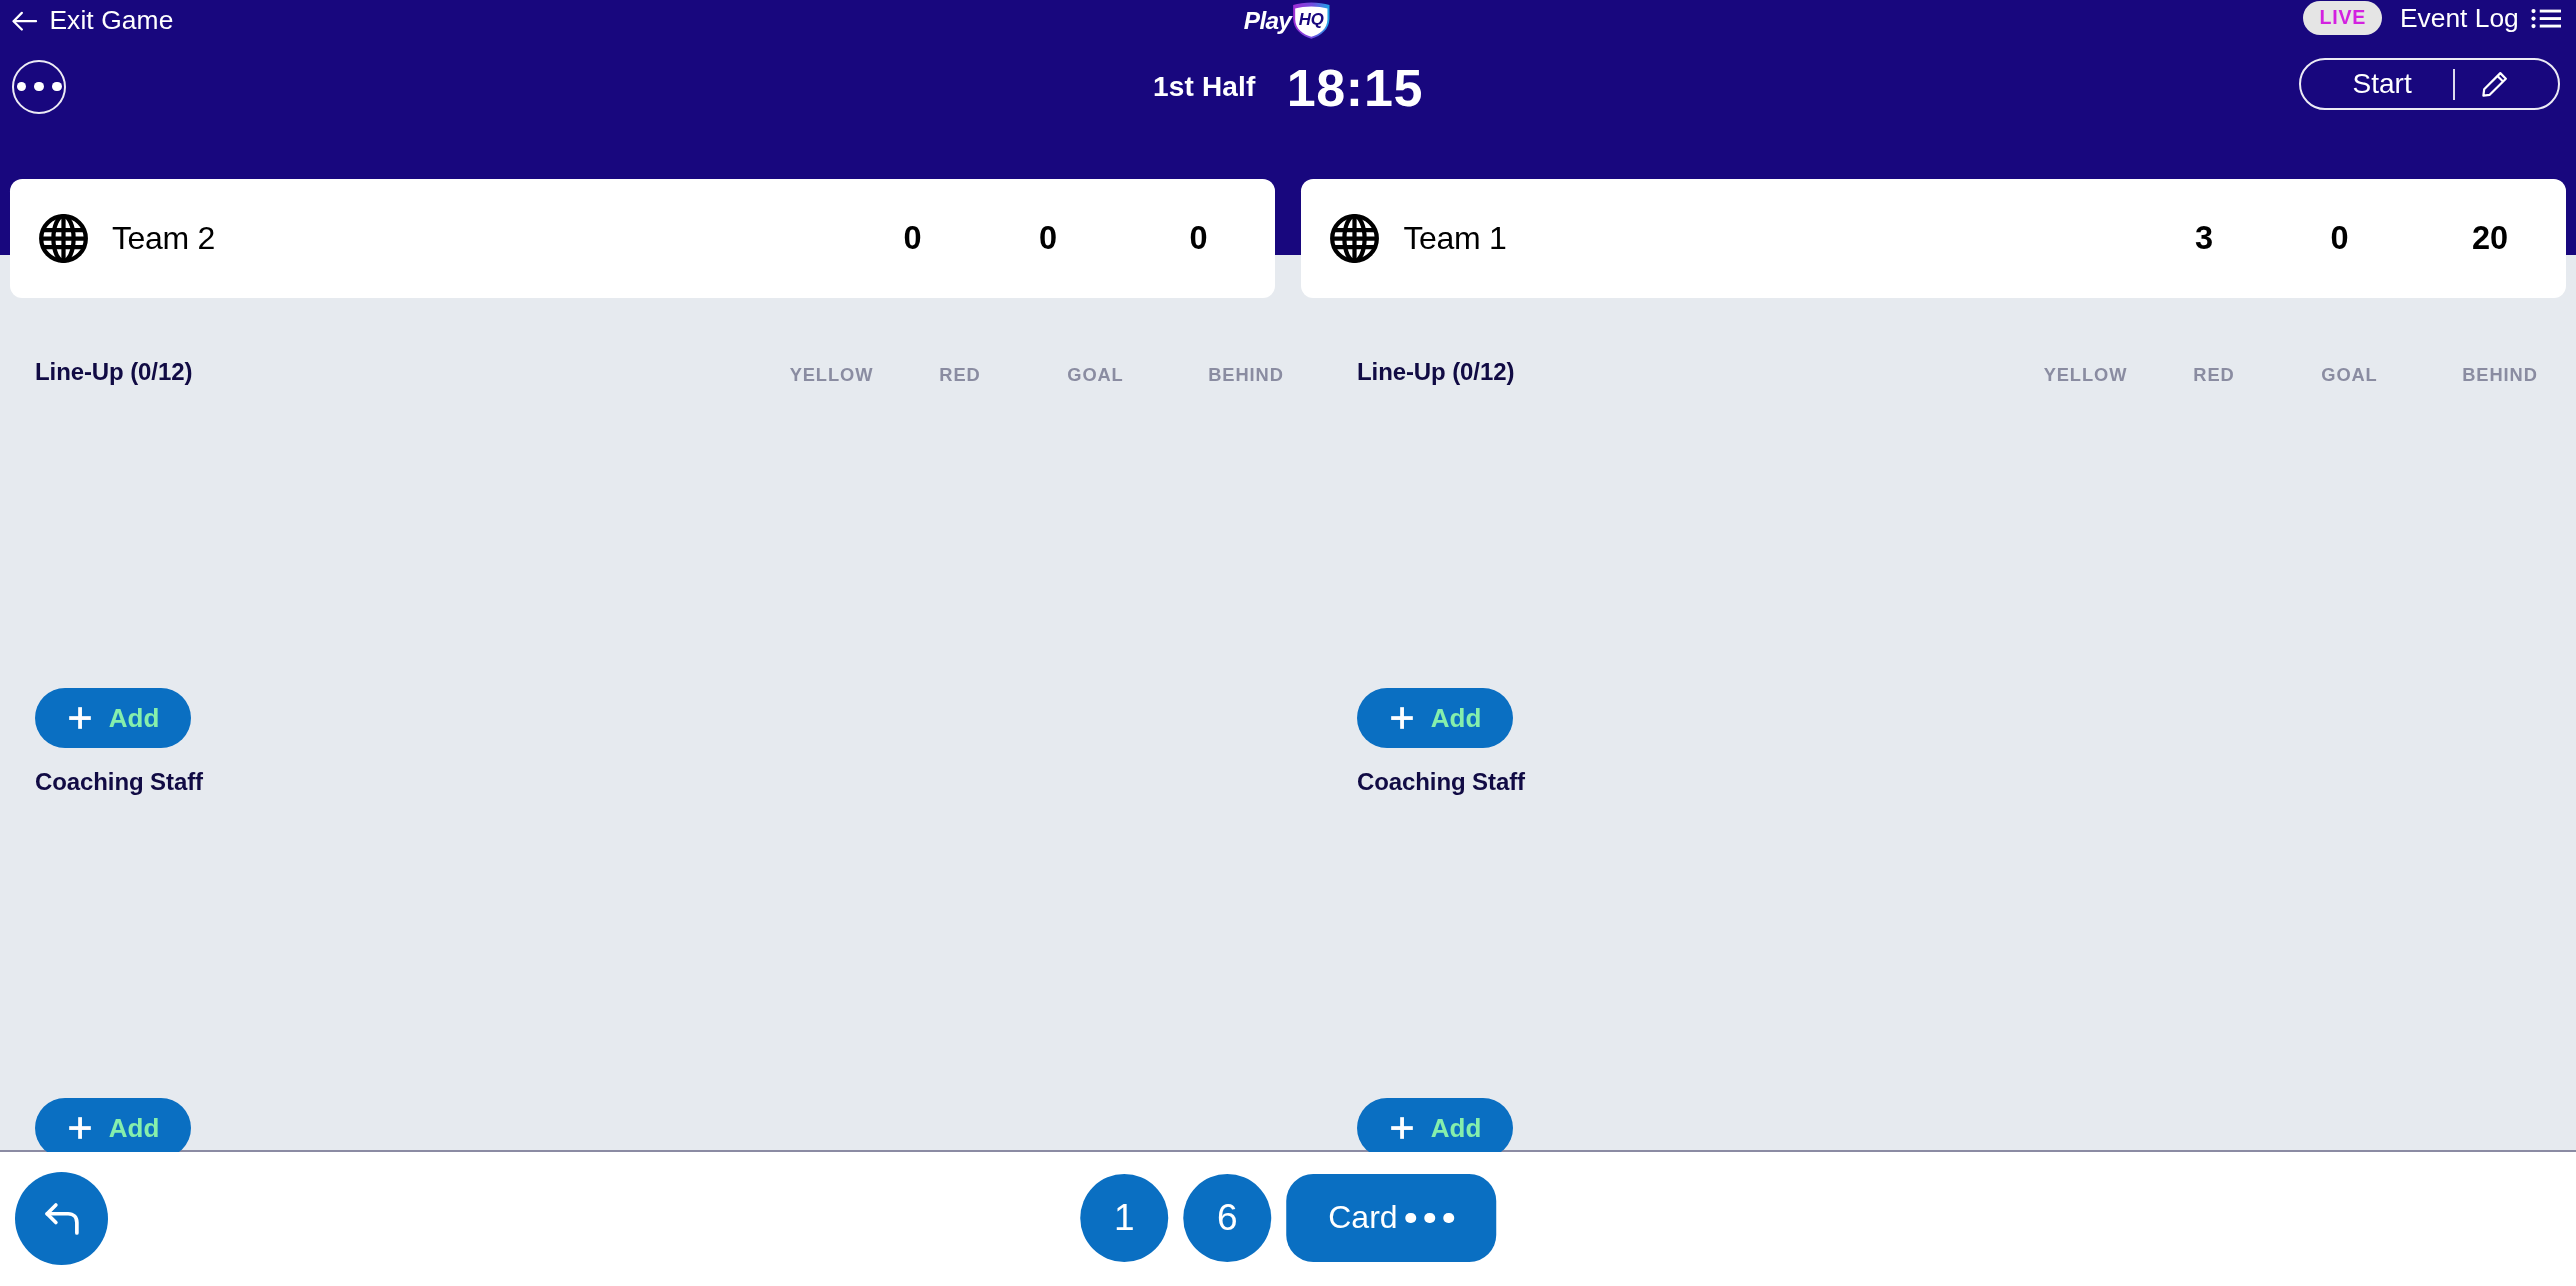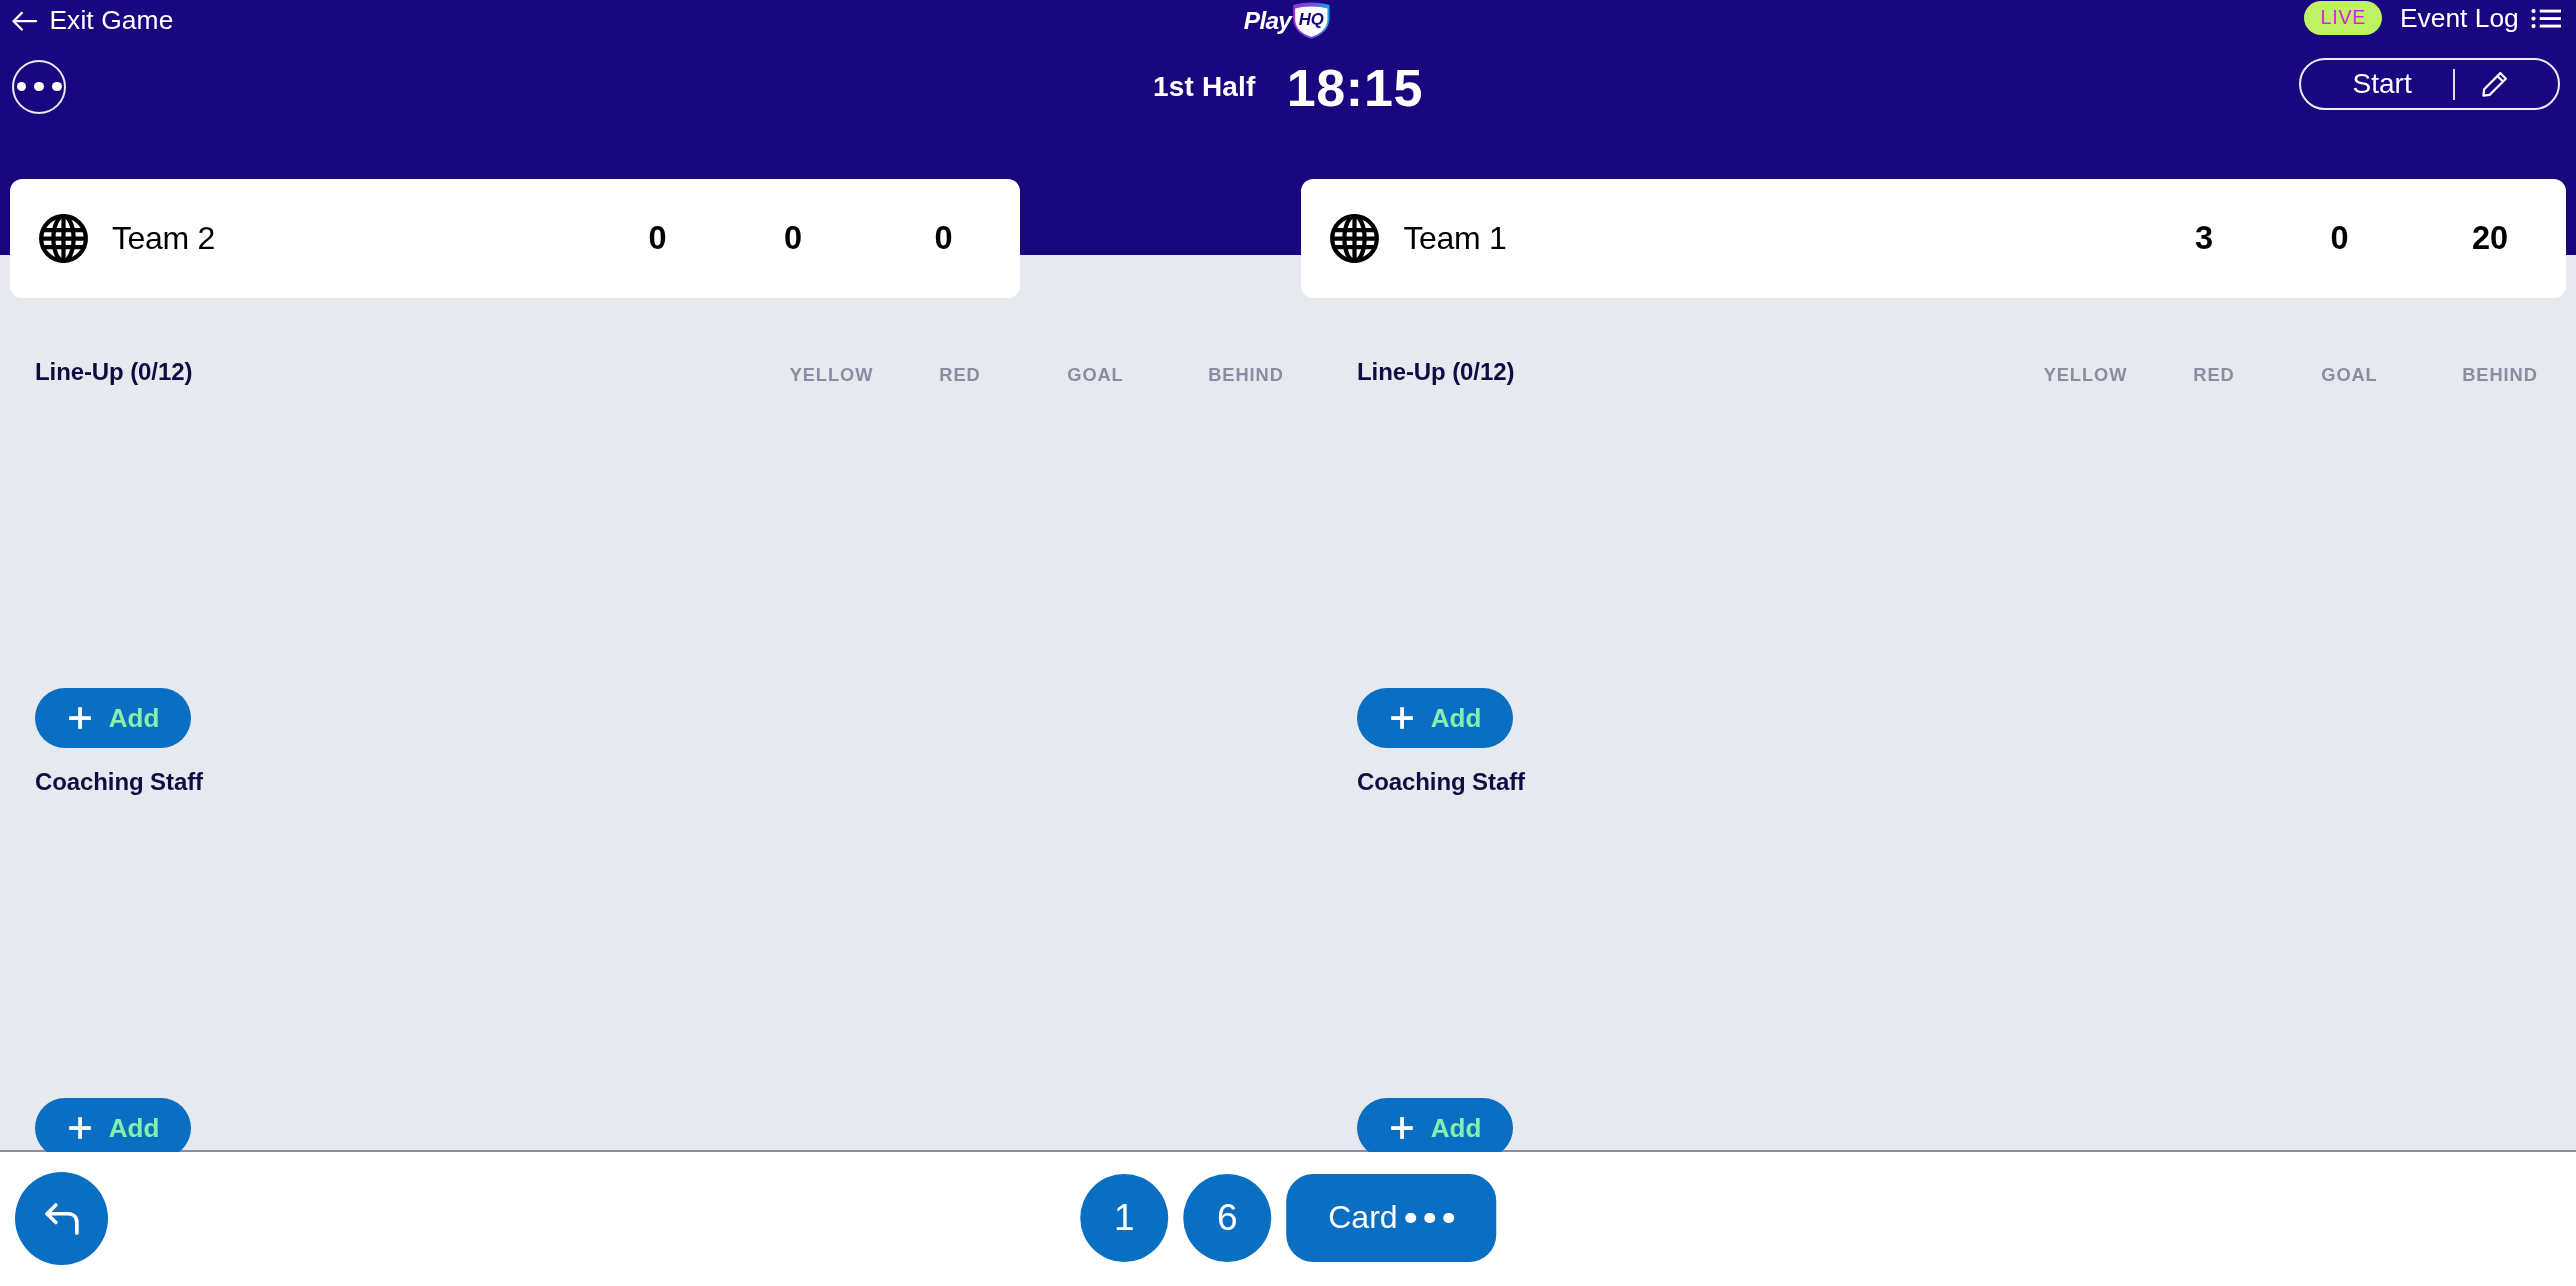--- a/index.html
+++ b/index.html
@@ -30,24 +30,24 @@
     display:flex; align-items:center; gap:1.4px;
   }
   .logo-play { color:#ffffff; font-size:24.4px; font-weight:bold; font-style:italic; letter-spacing:-0.7px; }
   .logo-shield { width:41px; height:39px; display:block; margin-left:-1.4px; margin-top:-1.4px; }
 
   .nav-right {
     position:absolute; right:15px; top:1.4px;
     display:flex; align-items:center; gap:17.6px;
   }
   .live-badge {
-    background:#bef264; color:#d321e0;
+    background:#e5e5e5; color:#d321e0;
     border-radius:676px;
     padding:4.7px 16.2px 6.1px;
-    font-size:19.6px; font-weight:normal; letter-spacing:0.8px;
+    font-size:19.6px; font-weight:bold; letter-spacing:0.8px;
   }
   .eventlog-wrap { display:flex; align-items:center; gap:12.2px; cursor:pointer; }
   .eventlog-label { color:#ffffff; font-size:26.4px; }
   .list-icon { width:30px; height:23px; display:block; }
 
   
   .nav-row2 { position:relative; height:123px; }
   .more-circle {
     position:absolute; left:12.2px; top:13.5px;
     width:54px; height:54px; border-radius:50%;
@@ -91,21 +91,21 @@
   }
   .cards-band-lower {
     position:absolute; left:0; bottom:0; width:2576px; height:43px;
     background:#e6eaef;
   }
   .team-card {
     position:absolute; top:9.5px; height:119px;
     background:#ffffff; border-radius:12.2px;
     display:flex; align-items:center;
   }
-  .team-card.left  { left:9.5px;   width:1010px; }
+  .team-card.left  { left:9.5px;   width:1265px; }
   .team-card.right { left:1301px; width:1265px; }
 
   .globe-icon { width:51px; height:51px; display:block; margin-left:28.4px; flex:0 0 auto; }
   .team-name {
     font-size:32px; color:#000000; margin-left:23px;
     letter-spacing:-0.3px; white-space:nowrap;
   }
   .score-cells { margin-left:auto; display:flex; align-items:center; }
   .score-cell {
     font-size:32.5px; font-weight:bold; color:#000;

